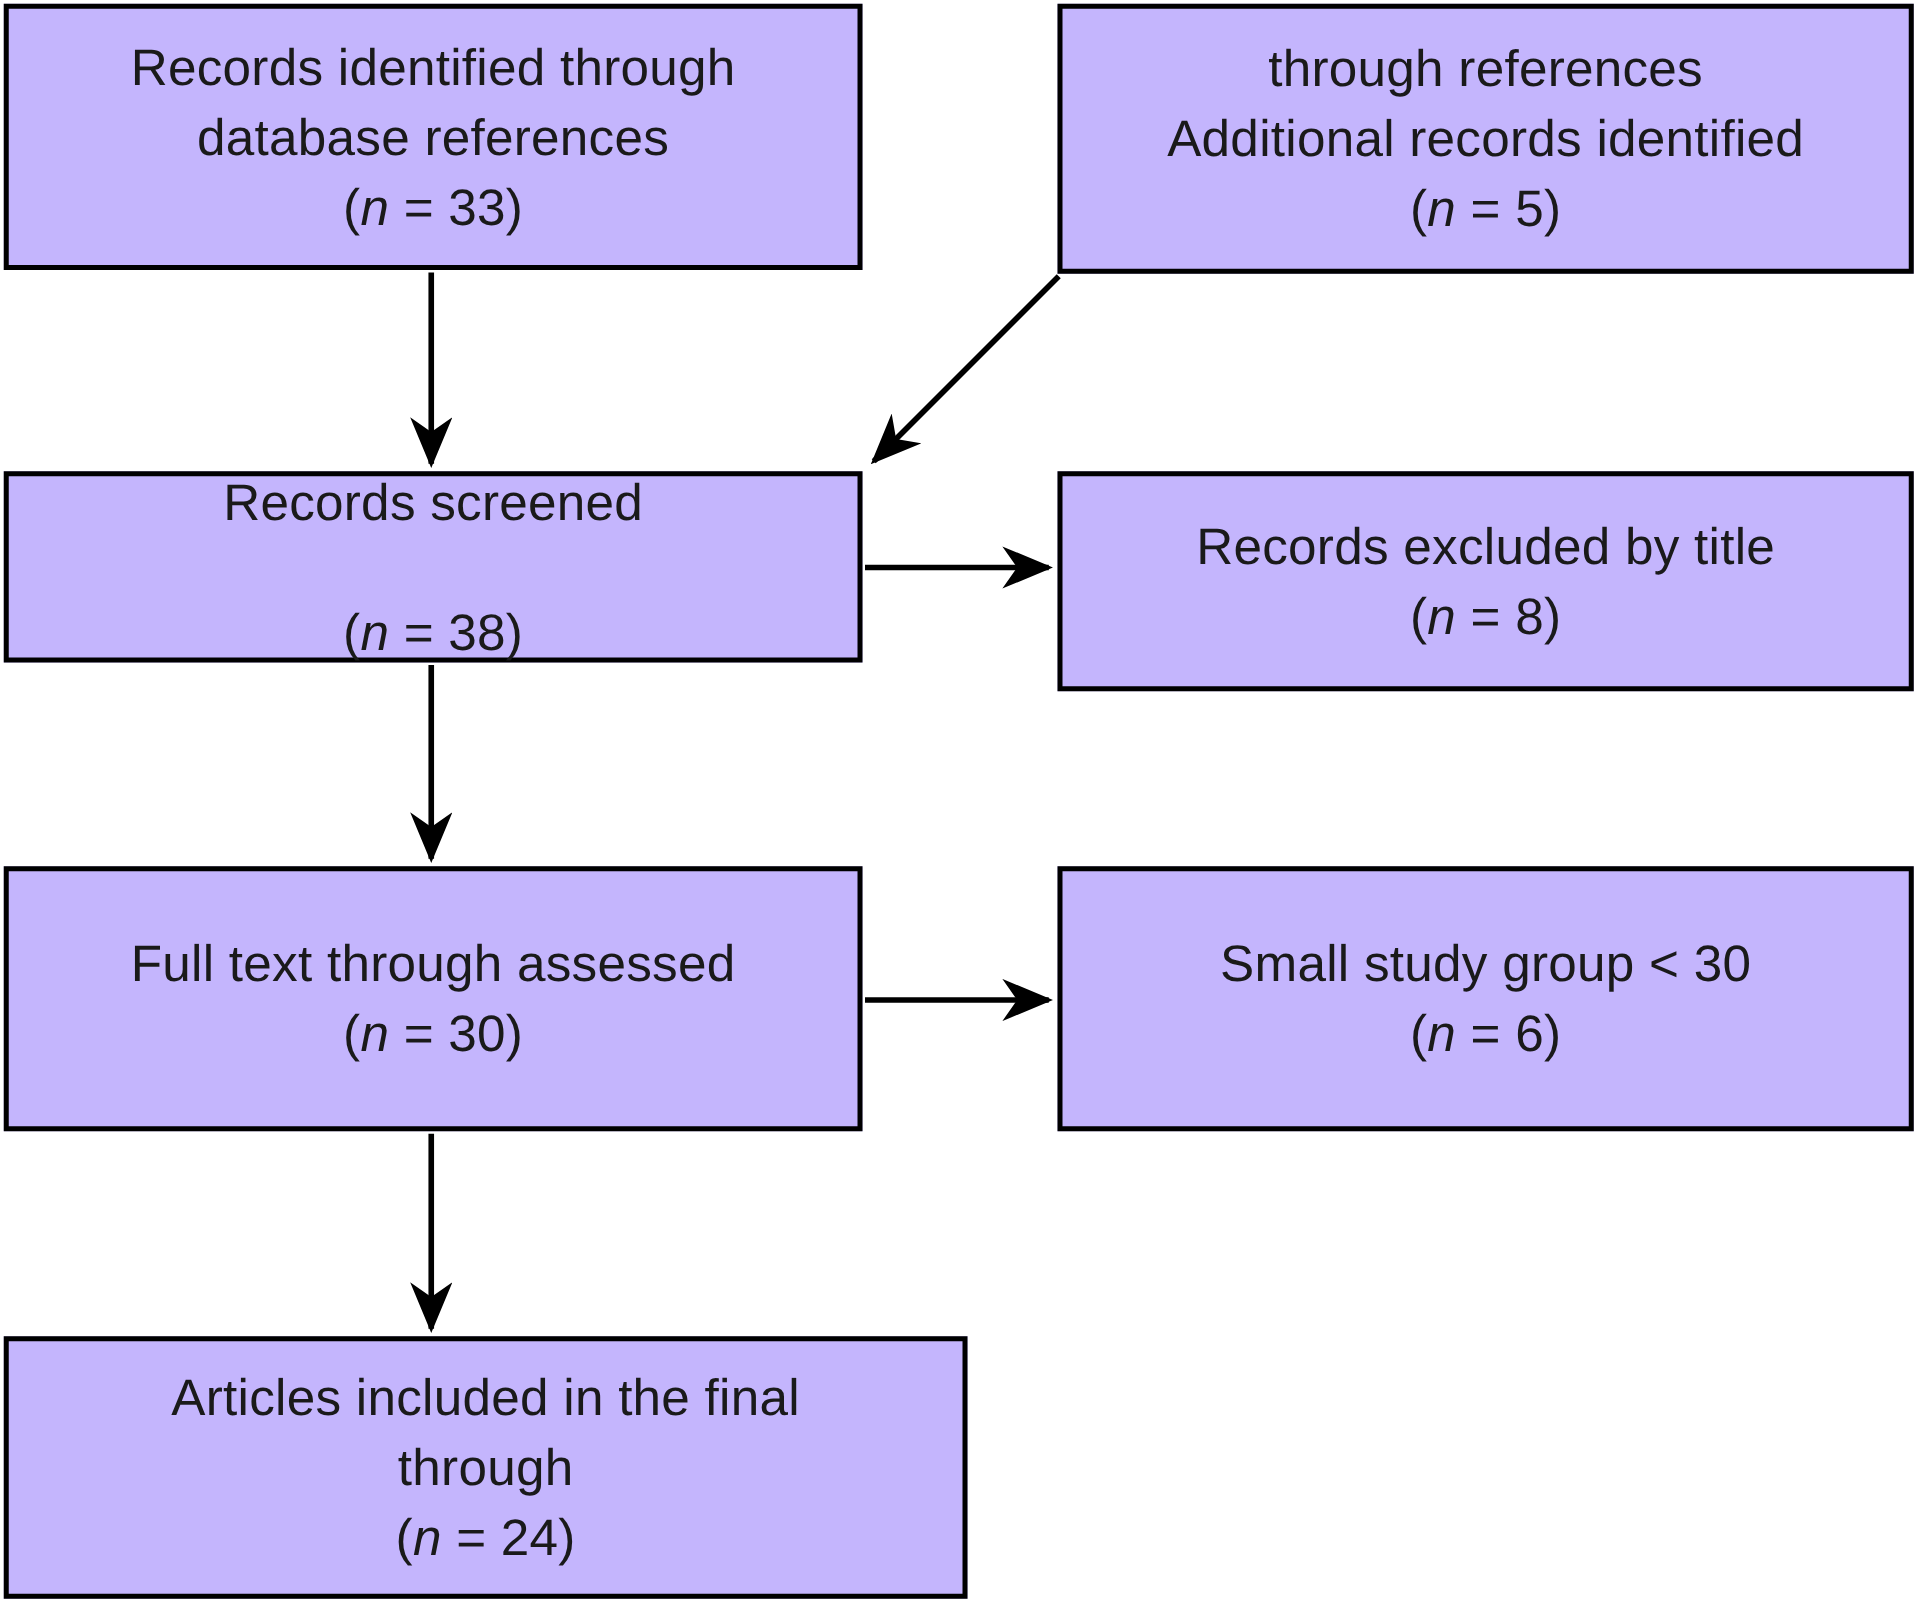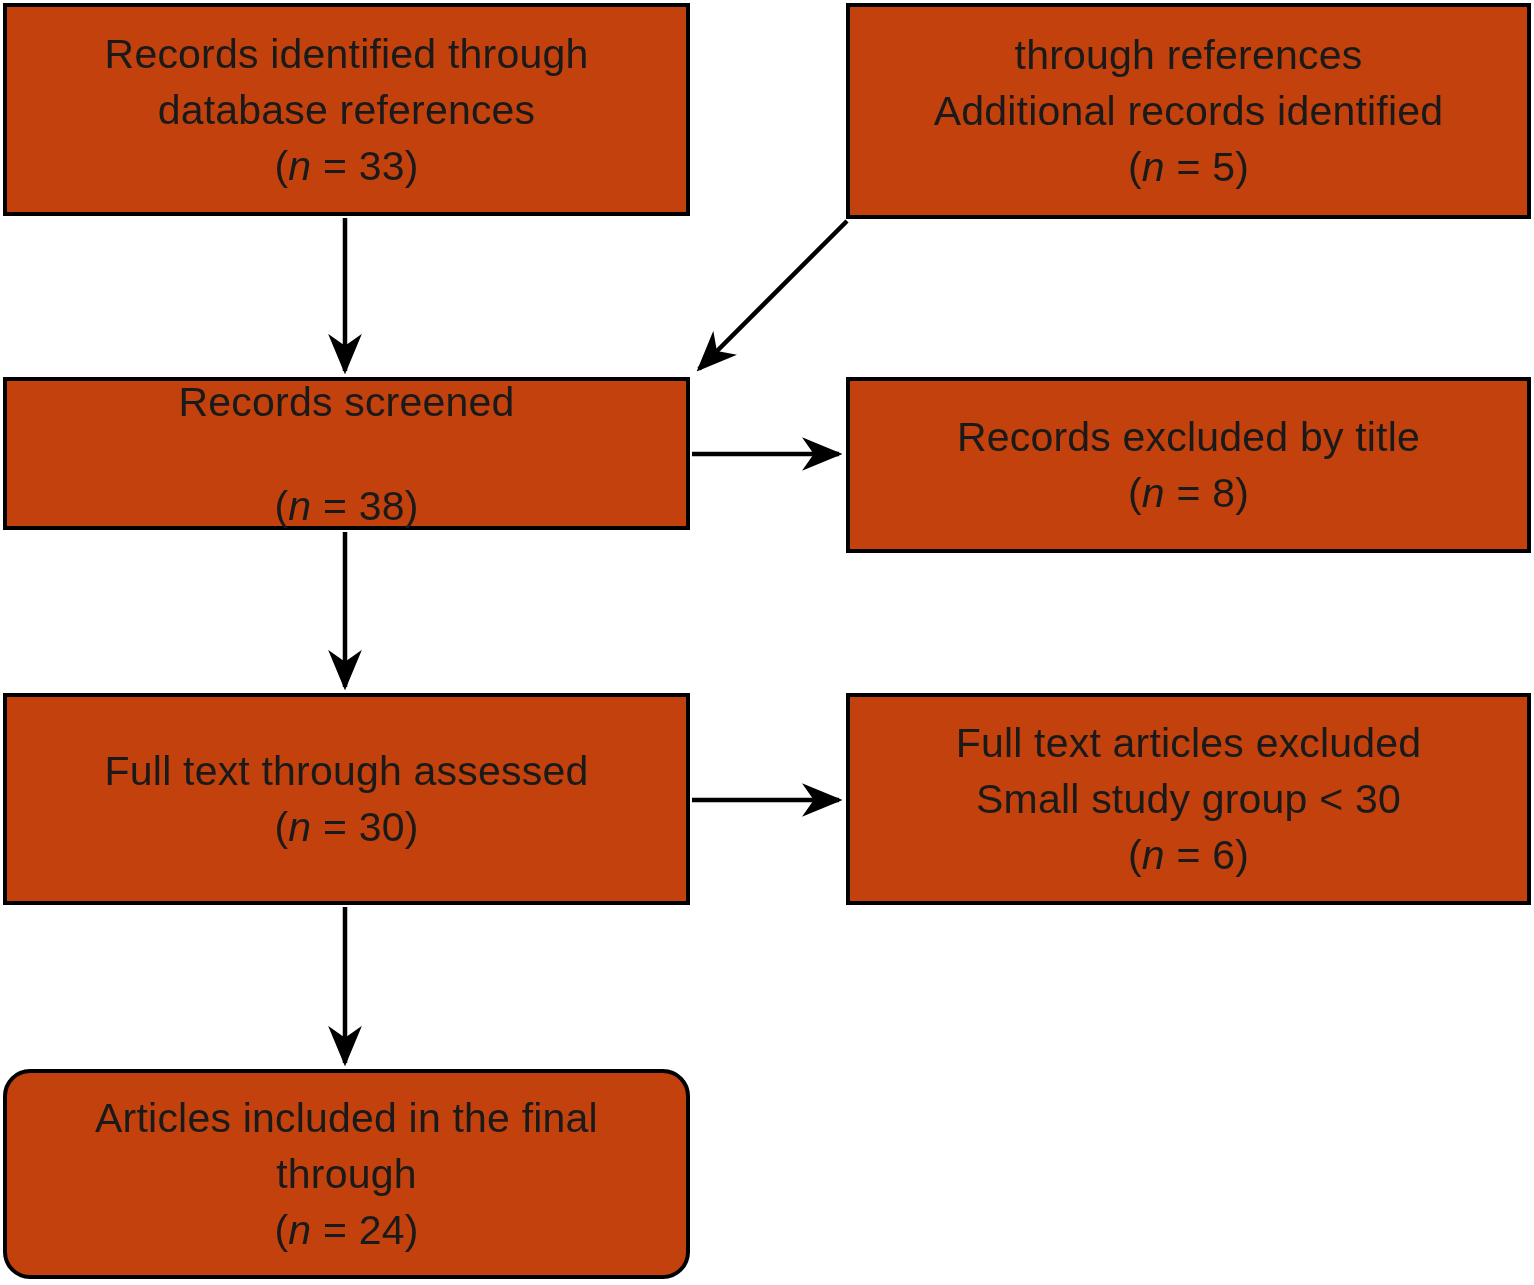--- a/index.html
+++ b/index.html
@@ -12,21 +12,21 @@
     width: 1534px;
     height: 1285px;
     background: #ffffff;
     font-family: "Liberation Sans", sans-serif;
     overflow: hidden;
   }
   .box {
     position: absolute;
     box-sizing: border-box;
     border: 4px solid #000000;
-    background: #c2410c;
+    background: #c4b5fd;
     display: flex;
     flex-direction: column;
     justify-content: center;
     align-items: center;
     text-align: center;
     color: #1a1a1a;
     font-size: 41px;
     font-weight: 300;
     line-height: 56px;
     letter-spacing: 0.2px;
@@ -70,26 +70,25 @@
     <div class="line">Records excluded by title</div>
     <div class="line nline">(<i>n</i> = 8)</div>
   </div>
 
   <div class="box" style="left:3px; top:693px; width:687px; height:212px;">
     <div class="line">Full text through assessed</div>
     <div class="line nline">(<i>n</i> = 30)</div>
   </div>
 
   <div class="box" style="left:846px; top:693px; width:685px; height:212px;">
-    <div class="line">Full text articles excluded</div>
     <div class="line">Small study group &lt; 30</div>
     <div class="line nline">(<i>n</i> = 6)</div>
   </div>
 
-  <div class="box" style="left:3px; top:1069px; width:687px; height:210px;border-radius:27px;">
+  <div class="box" style="left:3px; top:1069px; width:771px; height:210px;">
     <div class="line">Articles included in the final</div>
     <div class="line">through</div>
     <div class="line nline">(<i>n</i> = 24)</div>
   </div>
 
   <svg class="arrows" width="1534" height="1285" viewBox="0 0 1534 1285">
     <defs>
       <marker id="ah" viewBox="0 0 12 10" refX="11" refY="5" markerWidth="9" markerHeight="7.5" orient="auto-start-reverse">
         <path d="M0,0 L12,5 L0,10 L3.5,5 Z" fill="#000000"></path>
       </marker>

